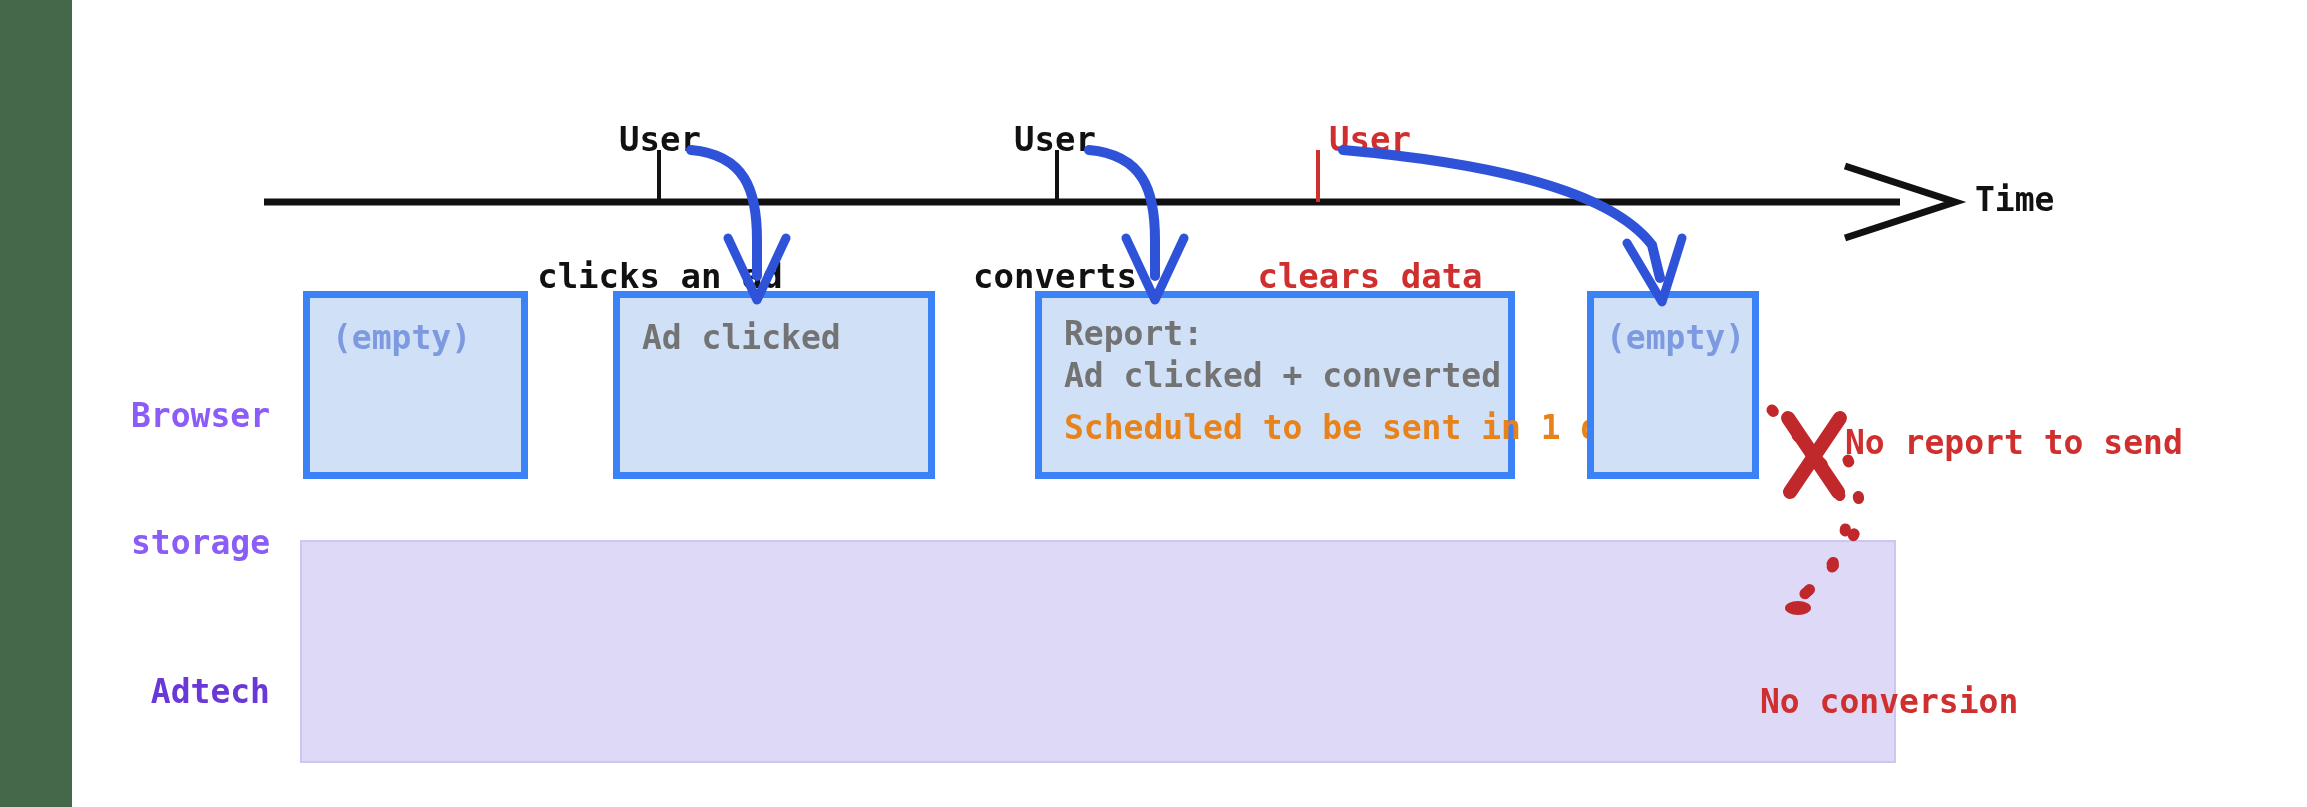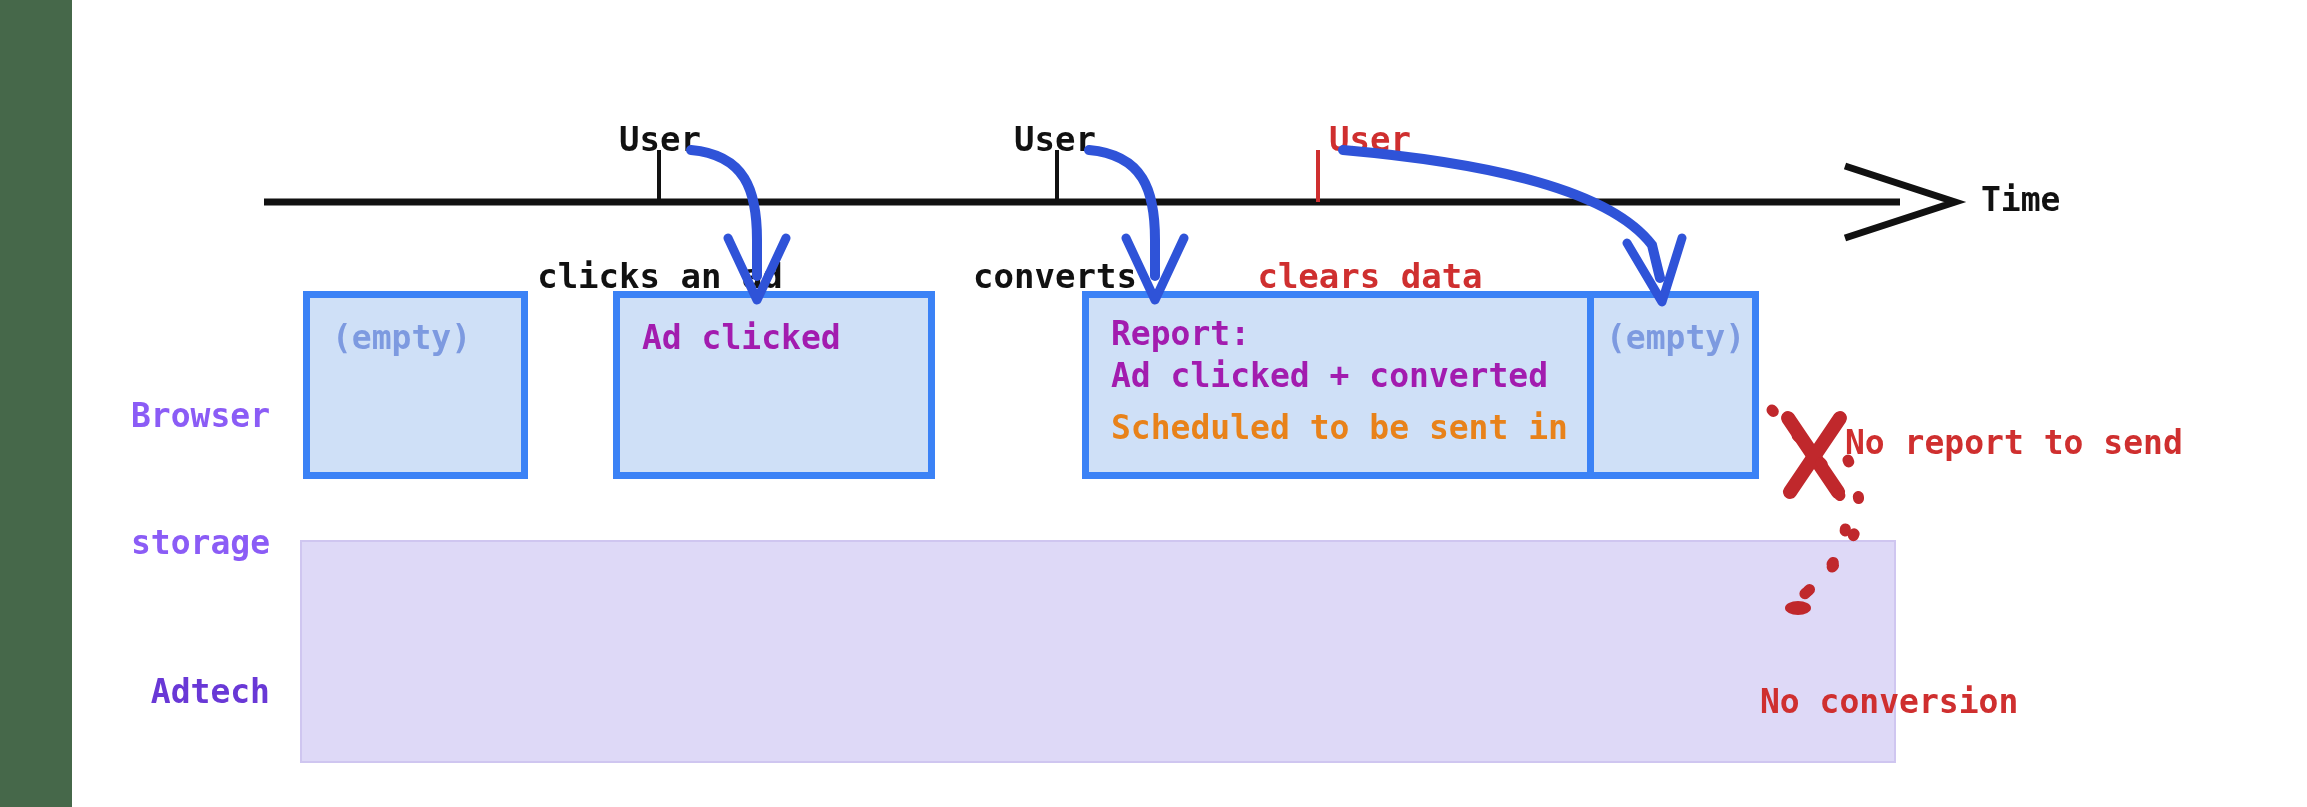--- a/index.html
+++ b/index.html
@@ -38,21 +38,20 @@
   }
   .ev-black { color: #111111; }
   .ev-red   { color: #cf2f2f; }
 
   .time-label {
     position: absolute;
     font-weight: bold;
     font-size: 33px;
     color: #111111;
     white-space: pre;
-    margin-left: 6px;
   }
 
   .row-label {
     position: absolute;
     font-weight: bold;
     font-size: 33px;
     line-height: 1.28;
     text-align: right;
     white-space: pre;
   }
@@ -66,21 +65,21 @@
     box-sizing: border-box;
   }
   .store-box .line {
     position: absolute;
     left: 22px;
     white-space: pre;
     font-weight: bold;
     font-size: 33px;
     line-height: 1.24;
   }
-  .txt-blue   { color: #a21caf; }
+  .txt-blue   { color: #737373; }
   .txt-muted  { color: #7d9ae0; }
   .txt-orange { color: #e8821a; font-size: 25px; font-weight: bold; }
 
   .server-box {
     position: absolute;
     background: #ded9f7;
     border: 2px solid #cfc6f0;
     box-sizing: border-box;
   }
 
@@ -128,21 +127,21 @@
   </div>
 
   <div class="store-box" style="left:303px; top:291px; width:225px; height:188px;">
     <div class="line txt-muted" style="top:20px;">(empty)</div>
   </div>
 
   <div class="store-box" style="left:613px; top:291px; width:322px; height:188px;">
     <div class="line txt-blue" style="top:20px;">Ad clicked</div>
   </div>
 
-  <div class="store-box" style="left:1082px; top:291px; width:538px; height:188px;">
+  <div class="store-box" style="left:1035px; top:291px; width:480px; height:188px;">
     <div class="line txt-blue" style="top:16px;">Report:</div>
     <div class="line txt-blue" style="top:58px;">Ad clicked + converted</div>
     <div class="line txt-orange" style="top:110px;">Scheduled to be sent in 1 day</div>
   </div>
 
   <div class="store-box" style="left:1587px; top:291px; width:172px; height:188px;">
     <div class="line txt-muted" style="top:20px; left:12px;">(empty)</div>
   </div>
 
   <div class="server-box" style="left:300px; top:540px; width:1596px; height:223px;"></div>

